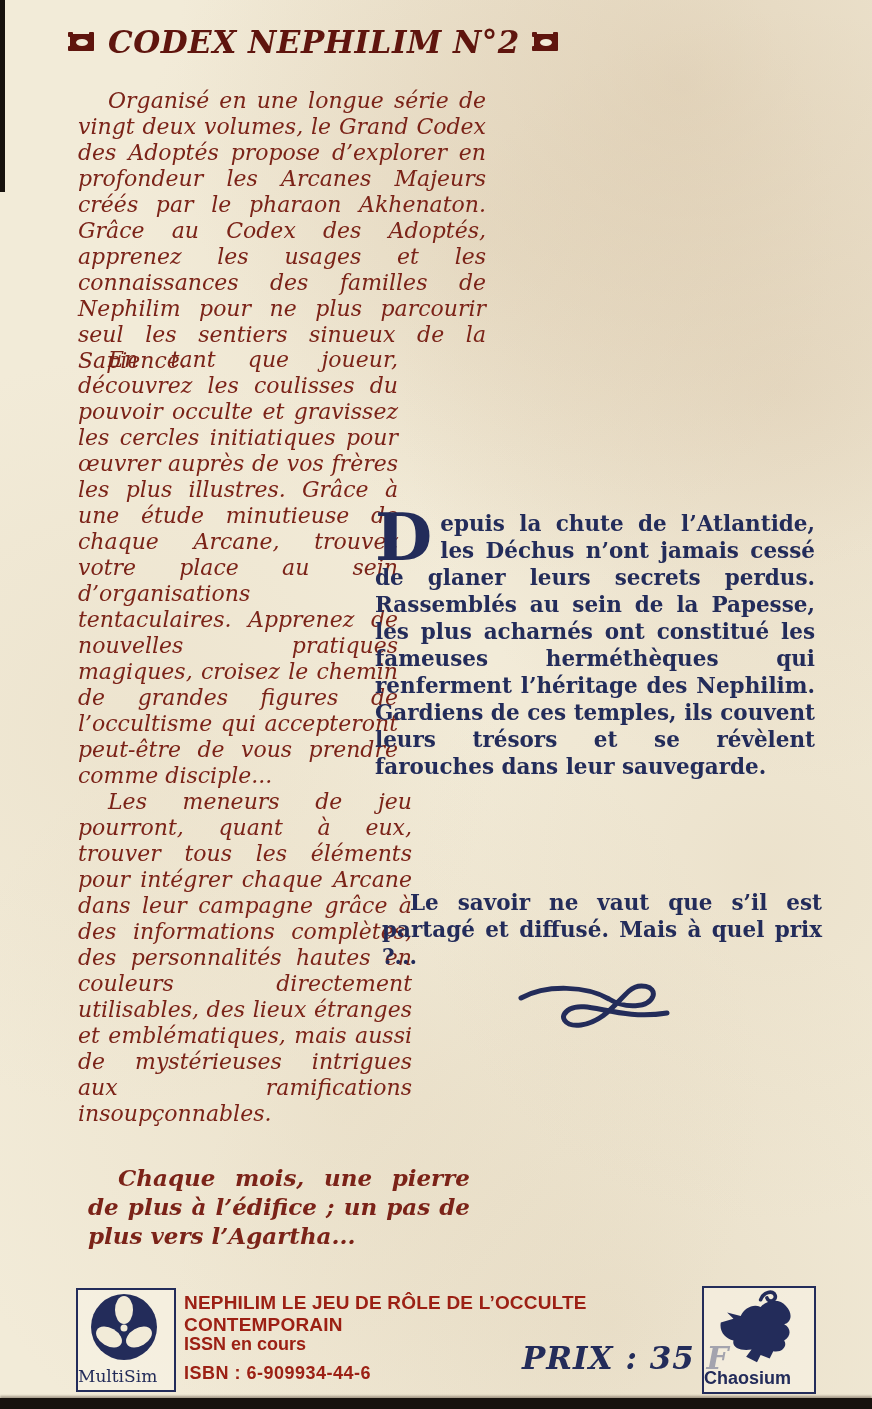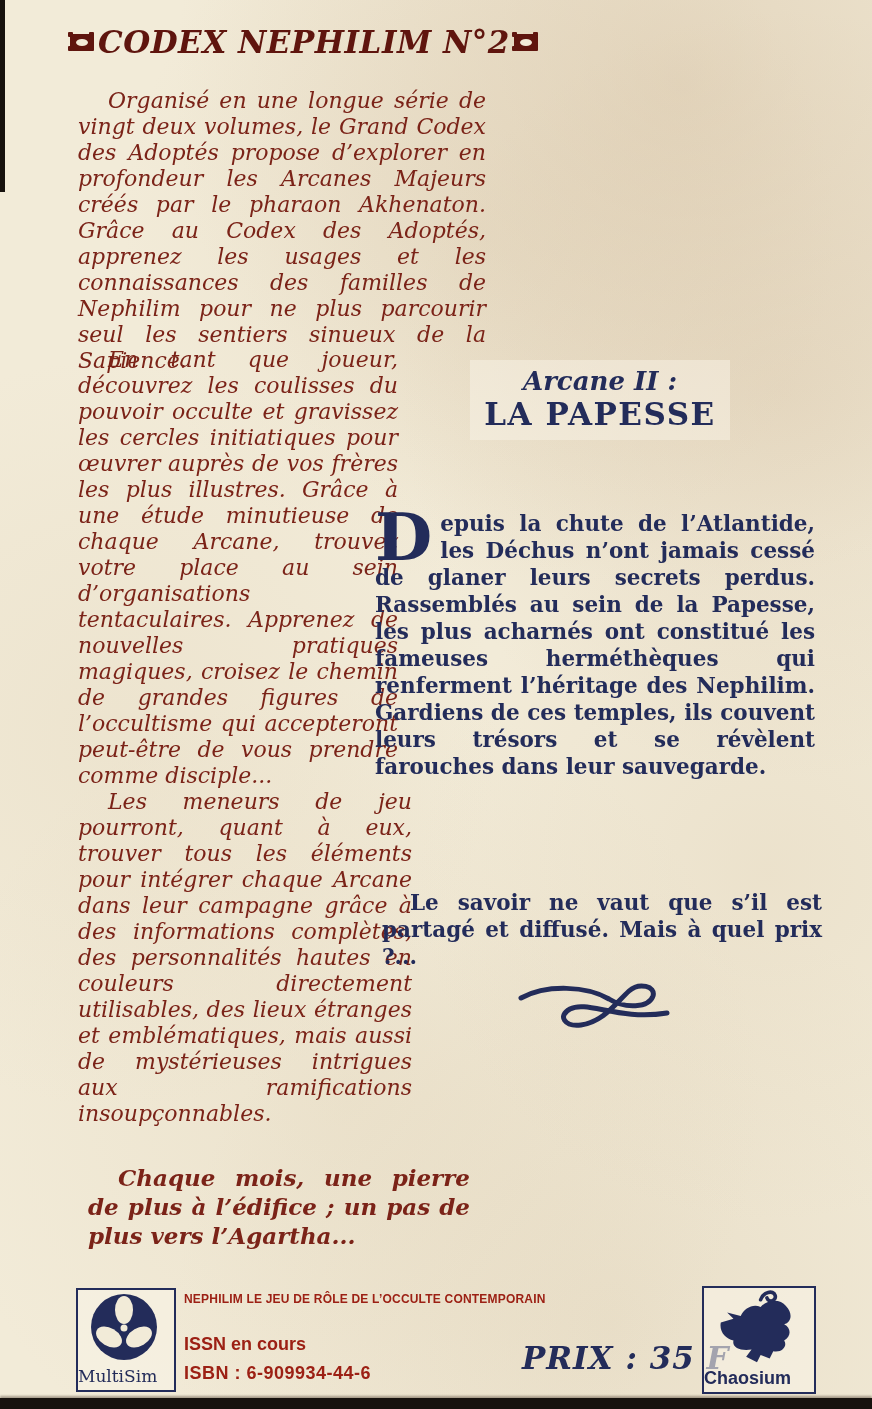--- a/index.html
+++ b/index.html
@@ -16,21 +16,21 @@
       radial-gradient(circle at 88% 62%, rgba(212,192,160,0.22), transparent 30%),
       radial-gradient(circle at 40% 78%, rgba(212,194,162,0.20), transparent 34%),
       radial-gradient(circle at 70% 94%, rgba(206,186,154,0.25), transparent 30%);
     font-family:"DejaVu Serif", serif;
   }
   .abs{position:absolute;}
   
   .edge-left{left:0;top:0;width:5px;height:192px;background:#17120e;}
   .edge-bottom{left:0;top:1398px;width:872px;height:11px;background:#17120e;box-shadow:0 -2px 2px rgba(80,65,50,.45);}
   
-  .title-row{left:70px;top:24px;width:560px;display:flex;align-items:center;gap:4px;}
+  .title-row{left:70px;top:24px;width:560px;display:flex;align-items:center;gap:14px;}
   .title-text{
     font-size:31px;font-weight:bold;font-style:italic;
     color:#5f150e;letter-spacing:.5px;white-space:nowrap;
   }
   .ornament{display:inline-block;width:24px;height:17px;background:#5f150e;border-radius:3px;position:relative;flex:0 0 auto;}
   .ornament::before{content:"";position:absolute;left:6px;top:5px;right:6px;bottom:5px;background:#f2ebd8;border-radius:50%;}
   .ornament::after{content:"";position:absolute;width:5px;height:5px;background:#5f150e;left:-2px;top:-2px;border-radius:1px;
     box-shadow:21px 0 0 #5f150e, 0 14px 0 #5f150e, 21px 14px 0 #5f150e;}
   
   .maroon-par{
@@ -59,21 +59,21 @@
   .flourish{left:515px;top:972px;width:160px;height:64px;}
   
   .logo-box{border:2px solid #232c5a;background:rgba(248,243,230,.6);text-align:left;}
   .multisim-box{left:76px;top:1288px;width:96px;height:100px;}
   .multisim-label{color:#232c5a;font-size:17px;font-family:"DejaVu Serif",serif;line-height:20px;margin-top:-2px;}
   .chaosium-box{left:702px;top:1286px;width:110px;height:104px;}
   .chaosium-label{color:#232c5a;font-size:18px;font-weight:bold;font-family:"Liberation Sans",sans-serif;line-height:20px;}
   .tagline{
     left:184px;top:1292px;width:520px;
     font-family:"Liberation Sans",sans-serif;font-weight:bold;
-    color:#9c2014;font-size:12px;letter-spacing:.2px;
+    color:#9c2014;font-size:19px;letter-spacing:.2px;
   }
   .issn{left:184px;top:1334px;font-family:"Liberation Sans",sans-serif;font-weight:bold;color:#9c2014;font-size:18px;text-align:right;}
   .isbn{left:184px;top:1363px;font-family:"Liberation Sans",sans-serif;font-weight:bold;color:#9c2014;font-size:18px;letter-spacing:.5px;}
   .price{
     left:522px;top:1340px;color:#232c5a;font-size:31px;font-weight:bold;font-style:italic;letter-spacing:1px;
   }
 </style>
 </head>
 <body>
 
@@ -85,24 +85,20 @@
     <span class="ornament"></span>
     <span class="title-text">CODEX NEPHILIM N°2</span>
     <span class="ornament"></span>
   </div>
 
   <p class="abs maroon-par p1">Organisé en une longue série de vingt deux volumes, le Grand Codex des Adoptés propose d’explorer en profondeur les Arcanes Majeurs créés par le pharaon Akhenaton. Grâce au Codex des Adoptés, apprenez les usages et les connaissances des familles de Nephilim pour ne plus parcourir seul les sentiers sinueux de la Sapience.</p>
   <p class="abs maroon-par p2">En tant que joueur, découvrez les coulisses du pouvoir occulte et gravissez les cercles initiatiques pour œuvrer auprès de vos frères les plus illustres. Grâce à une étude minutieuse de chaque Arcane, trouvez votre place au sein d’organisations tentaculaires. Apprenez de nouvelles pratiques magiques, croisez le chemin de grandes figures de l’occultisme qui accepteront peut-être de vous prendre comme disciple...</p>
   <p class="abs maroon-par p3">Les meneurs de jeu pourront, quant à eux, trouver tous les éléments pour intégrer chaque Arcane dans leur campagne grâce à des informations complètes, des personnalités hautes en couleurs directement utilisables, des lieux étranges et emblématiques, mais aussi de mystérieuses intrigues aux ramifications insoupçonnables.</p>
   <p class="abs maroon-par closing">Chaque mois, une pierre de plus à l’édifice ; un pas de plus vers l’Agartha...</p>
 
-  <div class="abs arcane-head">
-    <div class="arcane-line1">Arcane II :</div>
-    <div class="arcane-line2">LA PAPESSE</div>
-  </div>
 
   <p class="abs navy-par rp1"><span class="dropcap">D</span><span>epuis la chute de l’Atlantide, les Déchus n’ont jamais cessé de glaner leurs secrets perdus. Rassemblés au sein de la Papesse, les plus acharnés ont constitué les fameuses herméthèques qui renferment l’héritage des Nephilim. Gardiens de ces temples, ils couvent leurs trésors et se révèlent farouches dans leur sauvegarde.</span></p>
   <p class="abs navy-par rp3">Le savoir ne vaut que s’il est partagé et diffusé. Mais à quel prix ?...</p>
 
   <svg class="abs flourish" viewBox="0 0 160 64">
     <path d="M6 26 C32 12, 72 14, 94 27 C110 37, 134 36, 138 24 C141 14, 124 10, 114 19 C100 32, 88 50, 66 53 C50 55, 42 44, 55 37 C72 28, 104 49, 152 41" fill="none" stroke="#232c5a" stroke-width="5" stroke-linecap="round"></path>
   </svg>
 
   <div class="abs logo-box multisim-box">
     <svg width="92" height="74" viewBox="0 0 92 74">

